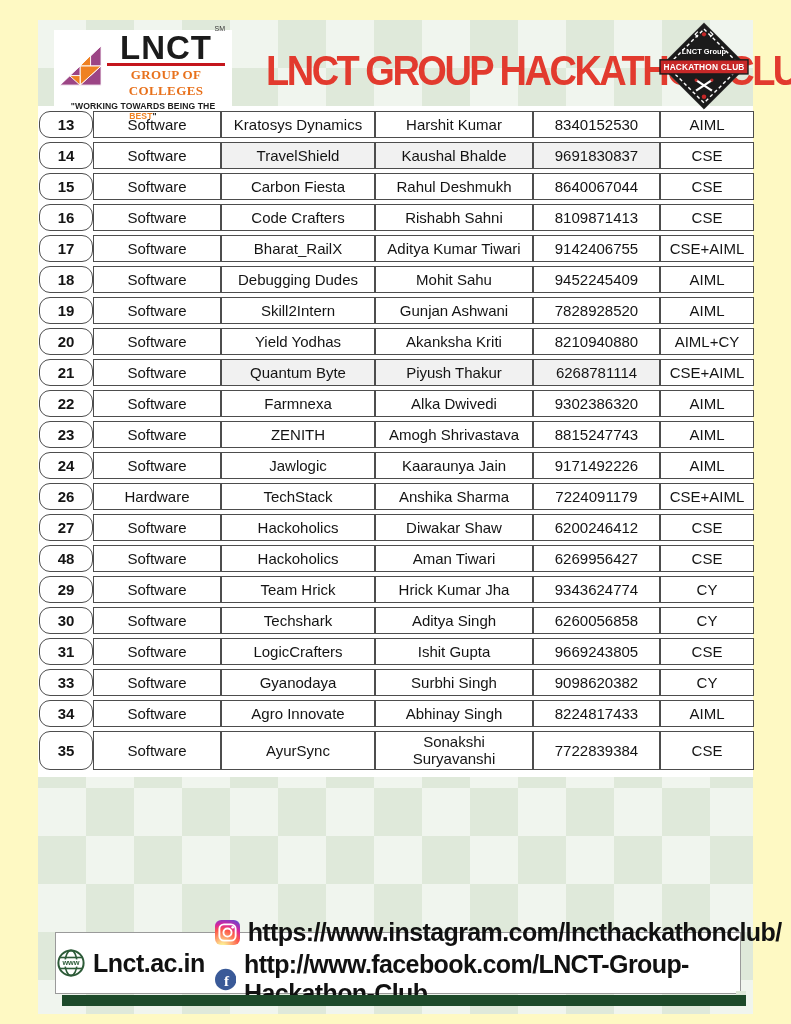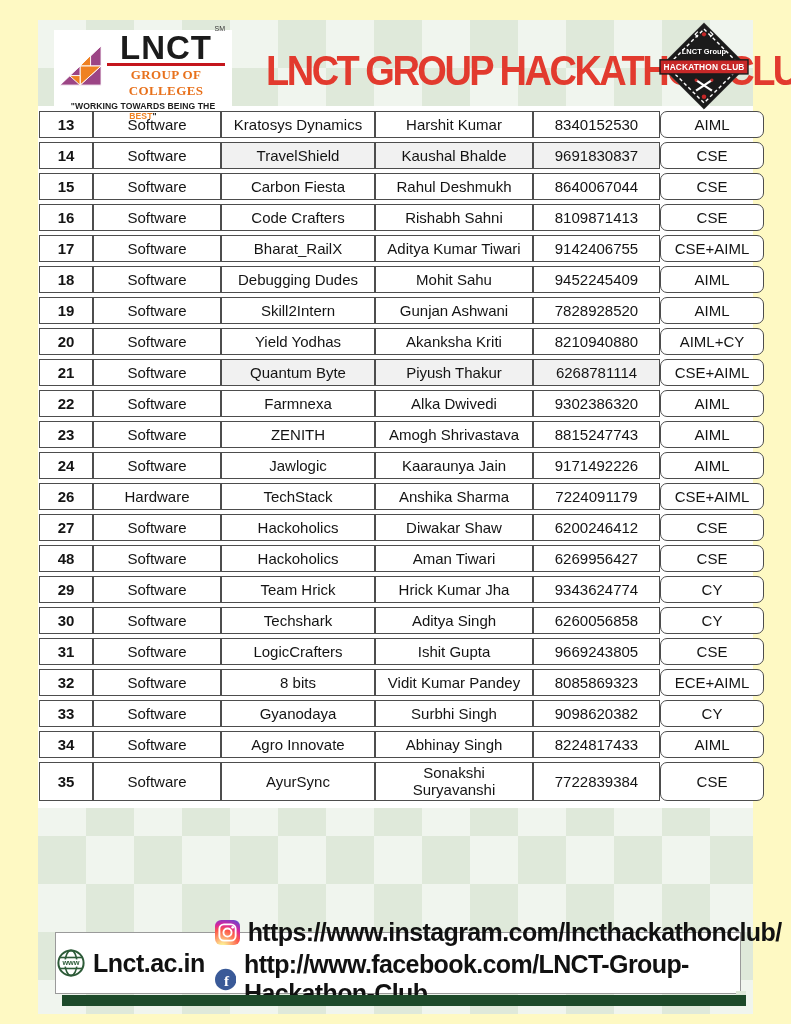--- a/index.html
+++ b/index.html
@@ -43,26 +43,26 @@
   }
   .badge { position:absolute; left:620px; top:2px; width:92px; height:88px; }
 
   
   .table-wrap { position:absolute; left:38px; top:106px; width:715px; z-index:1;
                 background:#fff; padding:1px 1px 3px 1px; }
   table { border-collapse:separate; border-spacing:0 4px; width:713px; table-layout:fixed; }
   td { border:1px solid var(--border-gray,#4d4d4d); text-align:center; vertical-align:middle;
        font-size:15px; color:#141414; height:27px; padding:1px 3px; background:#fff;
        overflow:hidden; }
-  .c-sno    { width:54px; font-weight:bold; }
+  .c-sno    { width:54px; font-weight:bold;border-radius:11px; }
   .c-cat    { width:128px; }
   .c-team   { width:154px; }
   .c-leader { width:158px; white-space:pre-line; line-height:1.15; }
   .c-phone  { width:127px; }
-  .c-branch { width:104px;border-radius:7px; }
+  .c-branch { width:94px; }
   tr.hl .c-team, tr.hl .c-leader, tr.hl .c-phone { background:var(--highlight-gray,#f1f1f1); }
 
   
   .footer-card {
     position:absolute; left:55px; top:932px; width:686px; height:62px; background:#fff;
     border:1px solid #9a9a9a; z-index:2; display:flex; align-items:center;
   }
   .site { display:flex; align-items:center; gap:7px; width:172px; justify-content:center;
           text-decoration:none; color:#111; }
   .site-label { font-size:25px; font-weight:bold; letter-spacing:-0.5px; }
@@ -262,28 +262,20 @@
     <td class="c-phone">6260056858</td>
     <td class="c-branch">CY</td>
   </tr>
           <tr>
     <td class="c-sno">31</td>
     <td class="c-cat">Software</td>
     <td class="c-team">LogicCrafters</td>
     <td class="c-leader">Ishit Gupta</td>
     <td class="c-phone">9669243805</td>
     <td class="c-branch">CSE</td>
-  </tr>
-          <tr>
-    <td class="c-sno">32</td>
-    <td class="c-cat">Software</td>
-    <td class="c-team">8 bits</td>
-    <td class="c-leader">Vidit Kumar Pandey</td>
-    <td class="c-phone">8085869323</td>
-    <td class="c-branch">ECE+AIML</td>
   </tr>
           <tr>
     <td class="c-sno">33</td>
     <td class="c-cat">Software</td>
     <td class="c-team">Gyanodaya</td>
     <td class="c-leader">Surbhi Singh</td>
     <td class="c-phone">9098620382</td>
     <td class="c-branch">CY</td>
   </tr>
           <tr>

